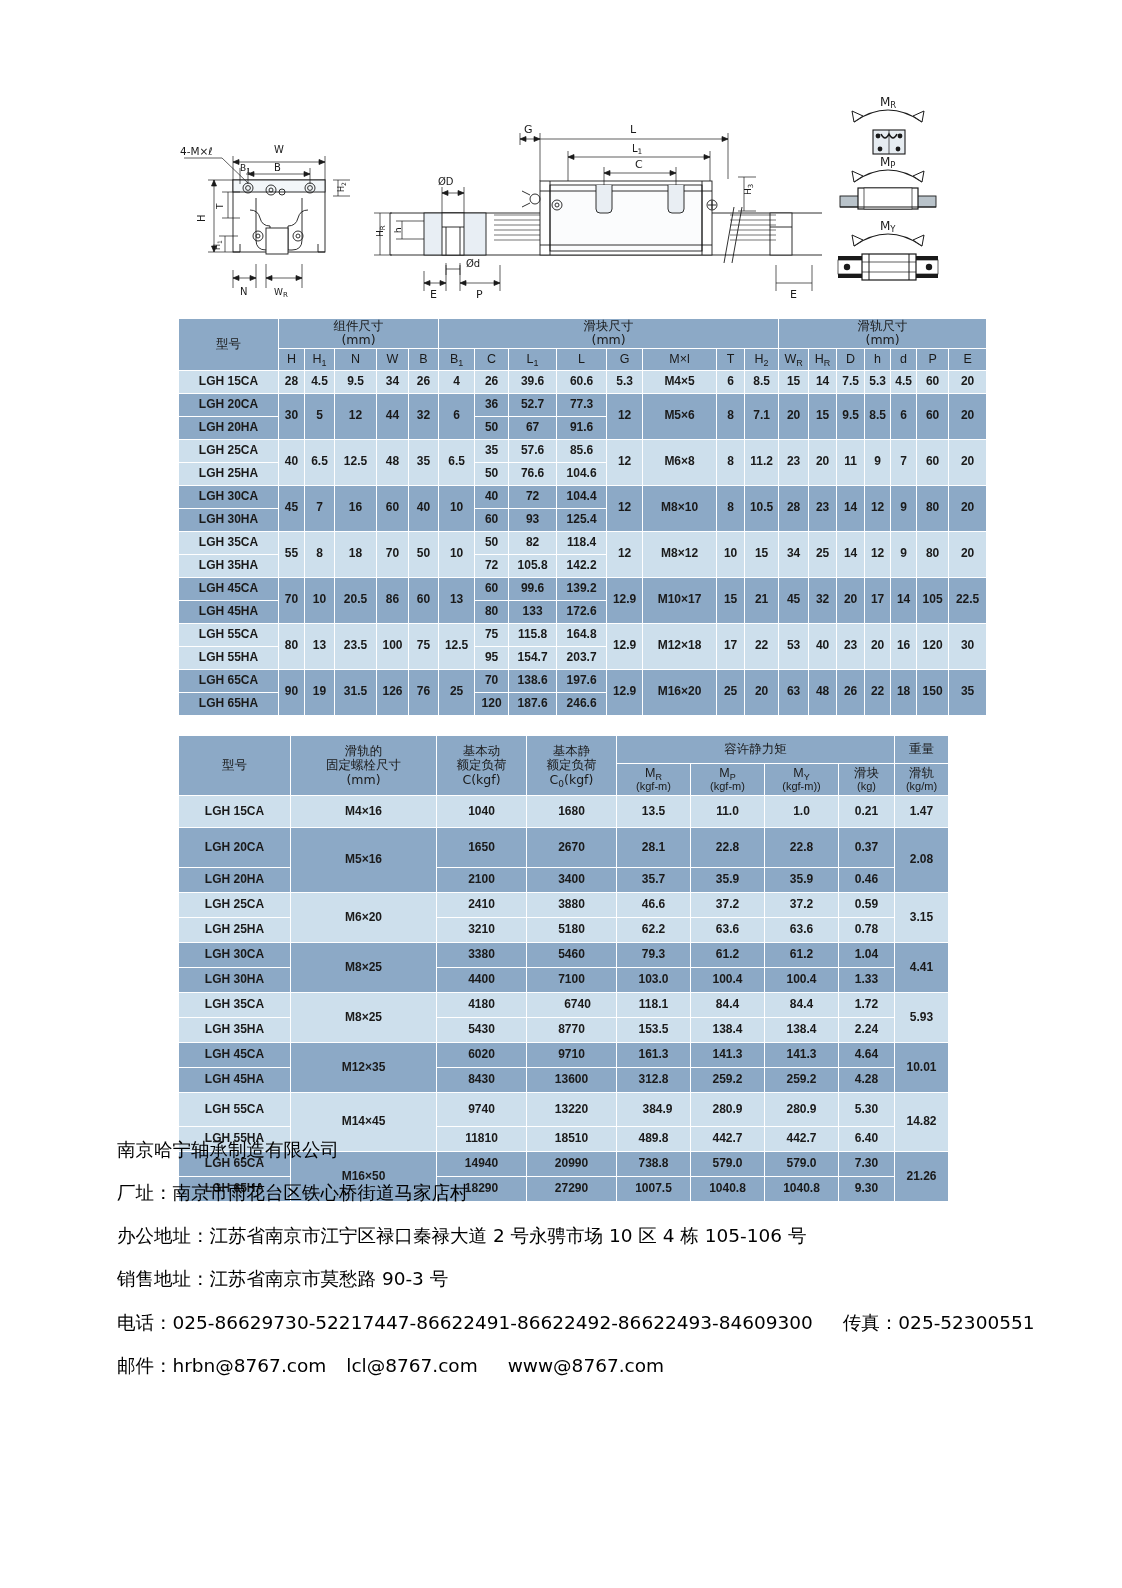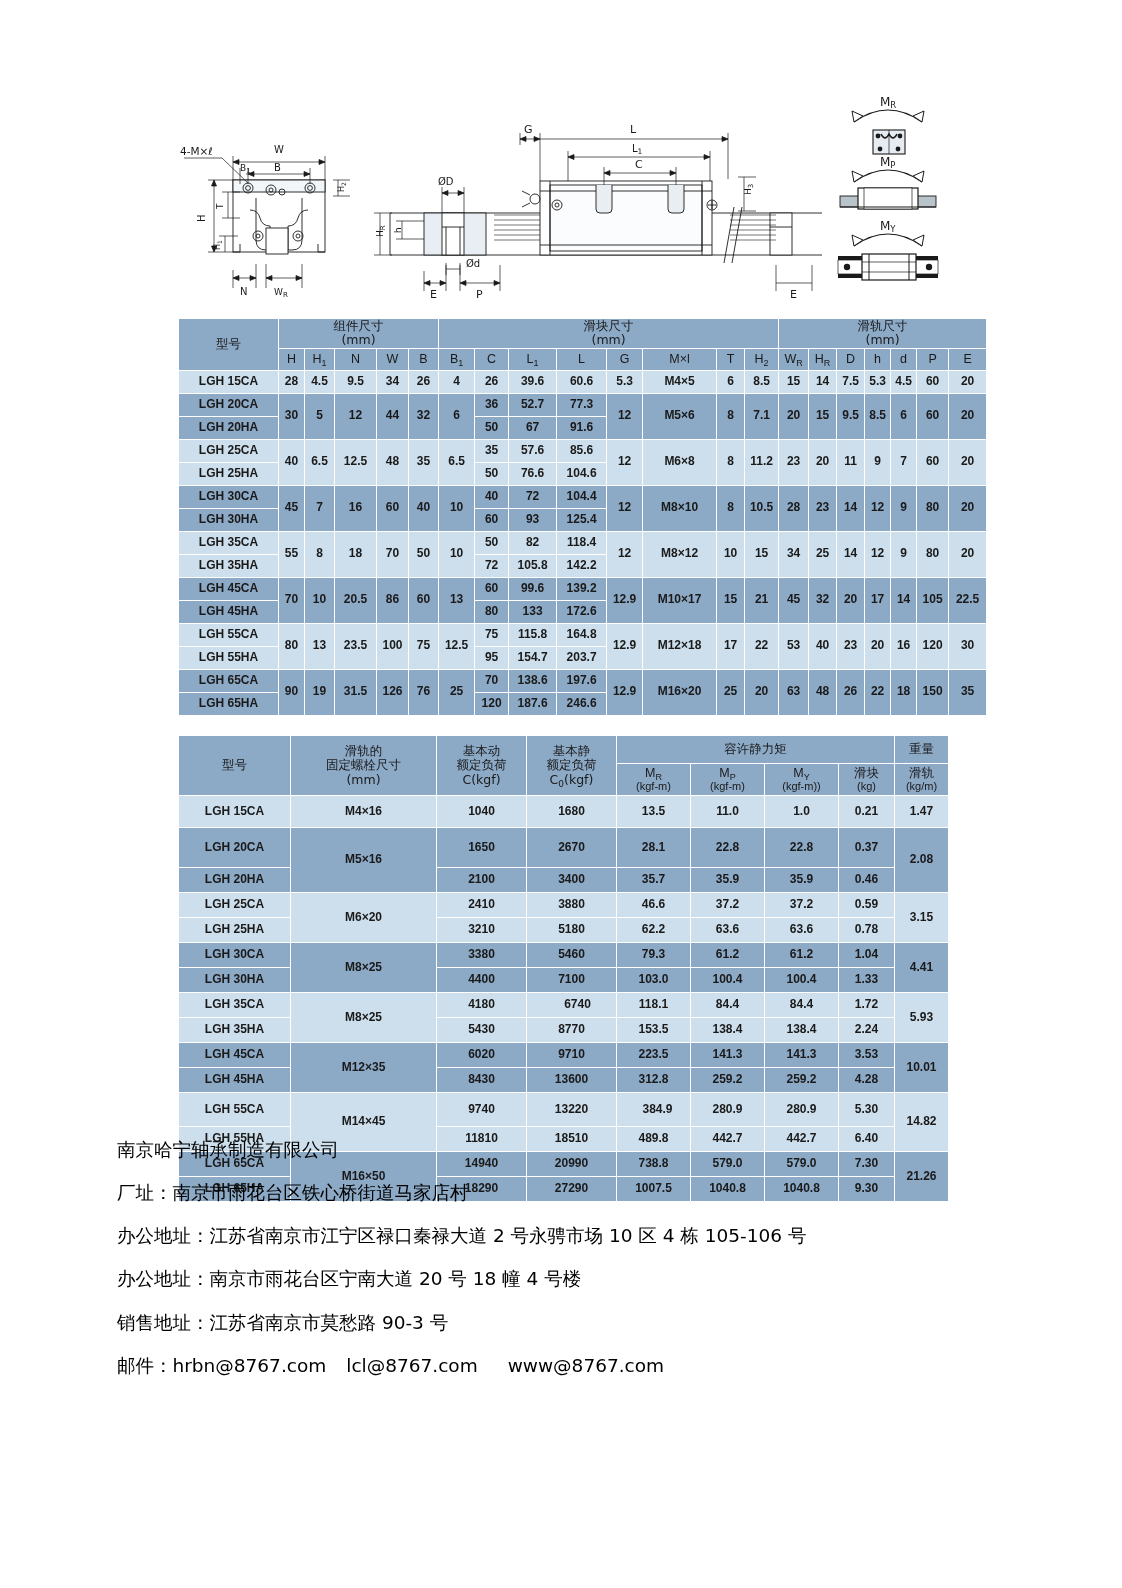--- a/index.html
+++ b/index.html
@@ -717,24 +717,24 @@
             <td class="num lt" style="height: 25px;">153.5</td>
             <td class="num lt" style="height: 25px;">138.4</td>
             <td class="num lt" style="height: 25px;">138.4</td>
             <td class="num lt" style="height: 25px;">2.24</td>
           </tr>
           <tr>
             <td class="model dk" style="height: 25px;">LGH 45CA</td>
             <td class="num dk" rowspan="2">M12×35</td>
             <td class="num dk" style="height: 25px;">6020</td>
             <td class="num dk" style="height: 25px;">9710</td>
-            <td class="num dk" style="height: 25px;">223.5</td>
+            <td class="num dk" style="height: 25px;">161.3</td>
             <td class="num dk" style="height: 25px;">141.3</td>
             <td class="num dk" style="height: 25px;">141.3</td>
-            <td class="num dk" style="height: 25px;">3.53</td>
+            <td class="num dk" style="height: 25px;">4.64</td>
             <td class="num dk" rowspan="2">10.01</td>
           </tr>
           <tr>
             <td class="model dk" style="height: 25px;">LGH 45HA</td>
             <td class="num dk" style="height: 25px;">8430</td>
             <td class="num dk" style="height: 25px;">13600</td>
             <td class="num dk" style="height: 25px;">312.8</td>
             <td class="num dk" style="height: 25px;">259.2</td>
             <td class="num dk" style="height: 25px;">259.2</td>
             <td class="num dk" style="height: 25px;">4.28</td>
@@ -780,20 +780,22 @@
             <td class="num dk" style="height: 25px;">9.30</td>
           </tr>
         </tbody>
     </table>
   </div>
 
   <div class="footer">
     <p>南京哈宁轴承制造有限公司</p>
     <p>厂址：南京市雨花台区铁心桥街道马家店村</p>
     <p>办公地址：江苏省南京市江宁区禄口秦禄大道 2 号永骋市场 10 区 4 栋 105-106 号</p>
-    <p>办公地址：南京市雨花台区宁南大道 20 号 18 幢 4 号楼</p>
     <p>销售地址：江苏省南京市莫愁路 90-3 号</p>
+    <p>
+      <span>电话：</span><span>025-86629730-52217447-86622491-86622492-86622493-84609300</span><span class="gap-l"></span><span>传真：</span><span>025-52300551</span>
+    </p>
     <p>
       <span>邮件：</span><span>hrbn@8767.com</span><span class="gap-m"></span><span>lcl@8767.com</span><span class="gap-l"></span><span>www@8767.com</span>
     </p>
   </div>
 
 </div>
 
 </body></html>

